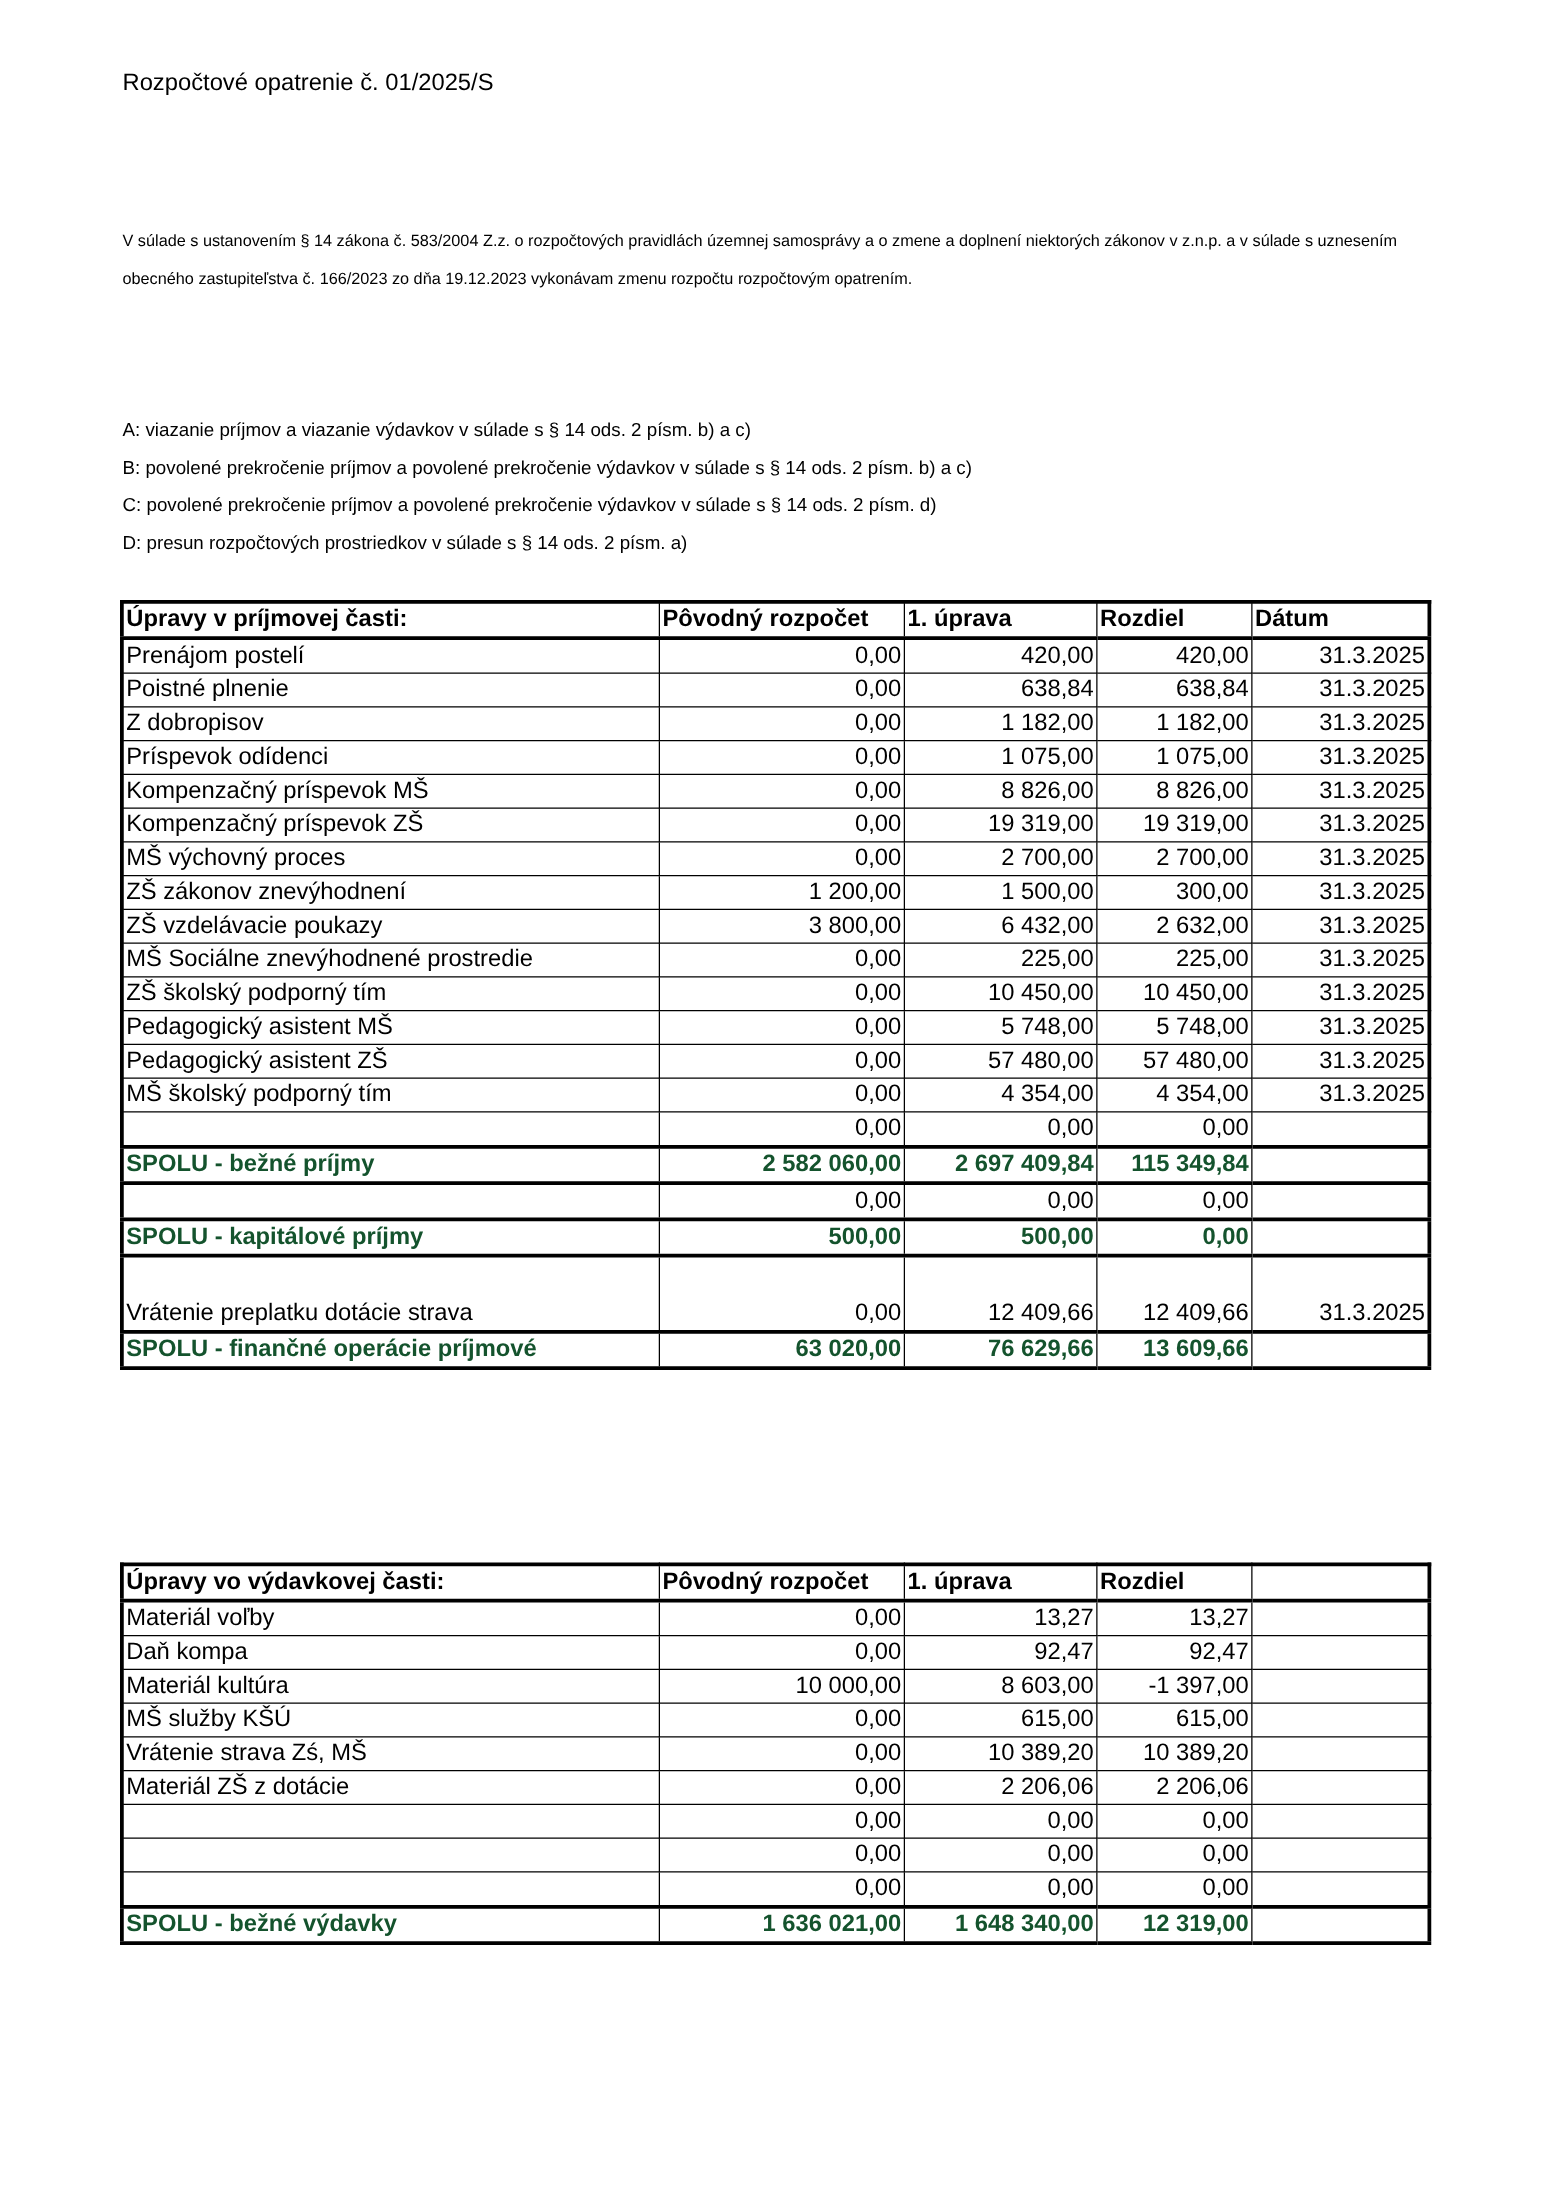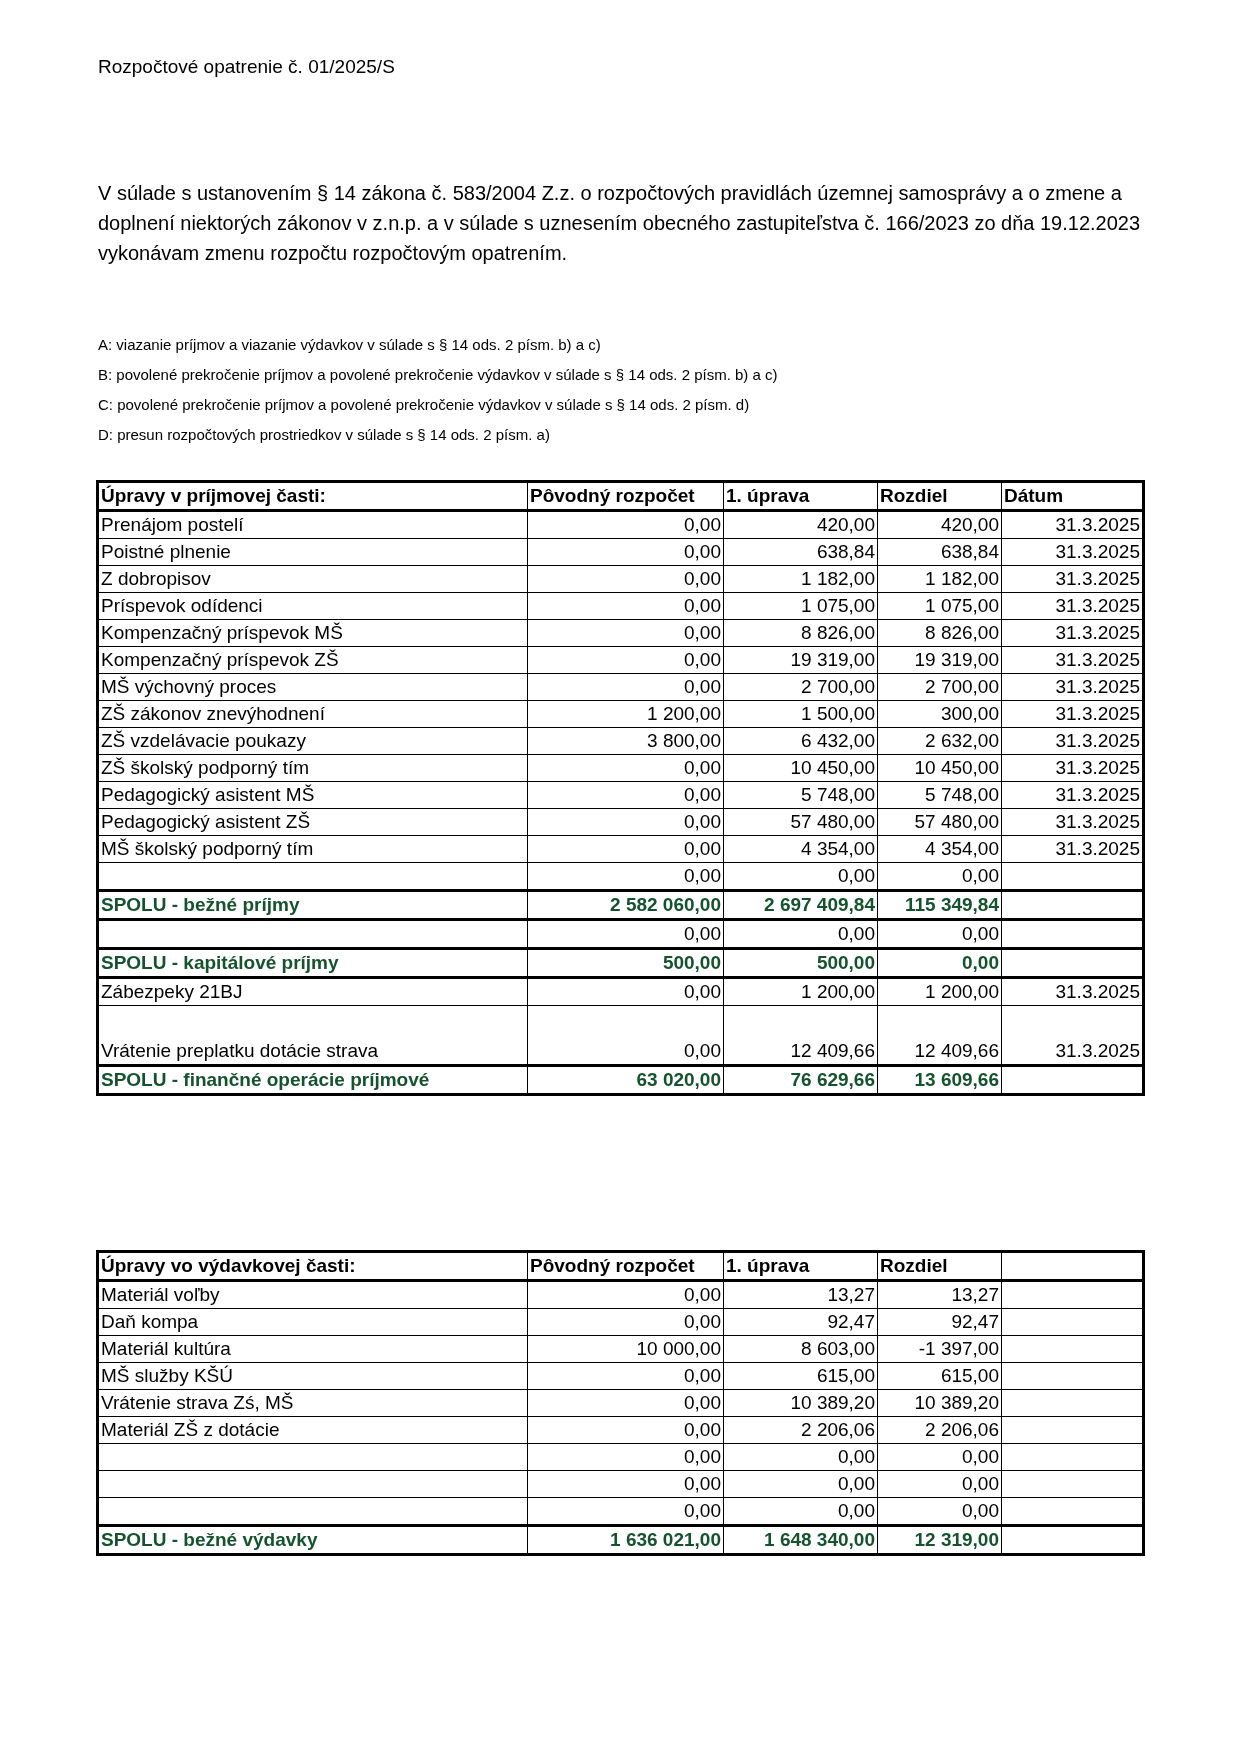--- a/index.html
+++ b/index.html
@@ -1,18 +1,18 @@
 <!DOCTYPE html>
 <html><head>
 <meta charset="utf-8">
 <style>
   html, body { margin: 0; padding: 0; background: #ffffff; }
   body { width: 1241px; height: 1755px; position: relative; font-family: "Liberation Sans", sans-serif; color: #000; }
   .title { position: absolute; left: 98px; top: 56px; font-size: 19px; }
-  .intro { position: absolute; left: 98px; top: 178px; width: 1060px; font-size: 20px; line-height: 30px; }
+  .intro { position: absolute; left: 98px; top: 178px; width: 1060px; font-size: 13px; line-height: 30px; }
   .legend { position: absolute; left: 98px; top: 330px; font-size: 15px; line-height: 30px; }
   .legend div { white-space: nowrap; }
   table.budget { position: absolute; left: 96px; border-collapse: collapse; font-size: 19px; table-layout: fixed; border-radius: 15px; }
   table.budget td { border: 1.5px solid #000; height: 26px; padding: 0 2px; white-space: nowrap; overflow: hidden; line-height: 26px; }
   table.budget tr.hdr td { font-weight: bold; border-bottom: 3px solid #000; }
   table.budget td.num { text-align: right; }
   table.budget td.date { text-align: right; }
   table.budget tr.total td { color: #14532d; font-weight: bold; border-top: 3px solid #000; border-bottom: 3px solid #000; }
   table.budget tr.total td.date { color: #000; }
   table.budget tr.tall td { height: 58px; vertical-align: bottom; margin-left: 40px; }
@@ -106,20 +106,27 @@
         <td class="date">31.3.2025</td>
       </tr>
       <tr class="">
         <td>ZŠ vzdelávacie poukazy</td>
         <td class="num">3 800,00</td>
         <td class="num">6 432,00</td>
         <td class="num">2 632,00</td>
         <td class="date">31.3.2025</td>
       </tr>
       <tr class="">
+        <td>MŠ Sociálne znevýhodnené prostredie</td>
+        <td class="num">0,00</td>
+        <td class="num">225,00</td>
+        <td class="num">225,00</td>
+        <td class="date">31.3.2025</td>
+      </tr>
+      <tr class="">
         <td>ZŠ školský podporný tím</td>
         <td class="num">0,00</td>
         <td class="num">10 450,00</td>
         <td class="num">10 450,00</td>
         <td class="date">31.3.2025</td>
       </tr>
       <tr class="">
         <td>Pedagogický asistent MŠ</td>
         <td class="num">0,00</td>
         <td class="num">5 748,00</td>
@@ -160,27 +167,20 @@
         <td class="num">0,00</td>
         <td class="num">0,00</td>
         <td class="date"></td>
       </tr>
       <tr class="total">
         <td>SPOLU - kapitálové príjmy</td>
         <td class="num">500,00</td>
         <td class="num">500,00</td>
         <td class="num">0,00</td>
         <td class="date"></td>
-      </tr>
-      <tr class="">
-        <td>Zábezpeky 21BJ</td>
-        <td class="num">0,00</td>
-        <td class="num">1 200,00</td>
-        <td class="num">1 200,00</td>
-        <td class="date">31.3.2025</td>
       </tr>
       <tr class="tall">
         <td>Vrátenie preplatku dotácie strava</td>
         <td class="num">0,00</td>
         <td class="num">12 409,66</td>
         <td class="num">12 409,66</td>
         <td class="date">31.3.2025</td>
       </tr>
       <tr class="total">
         <td>SPOLU - finančné operácie príjmové</td>

